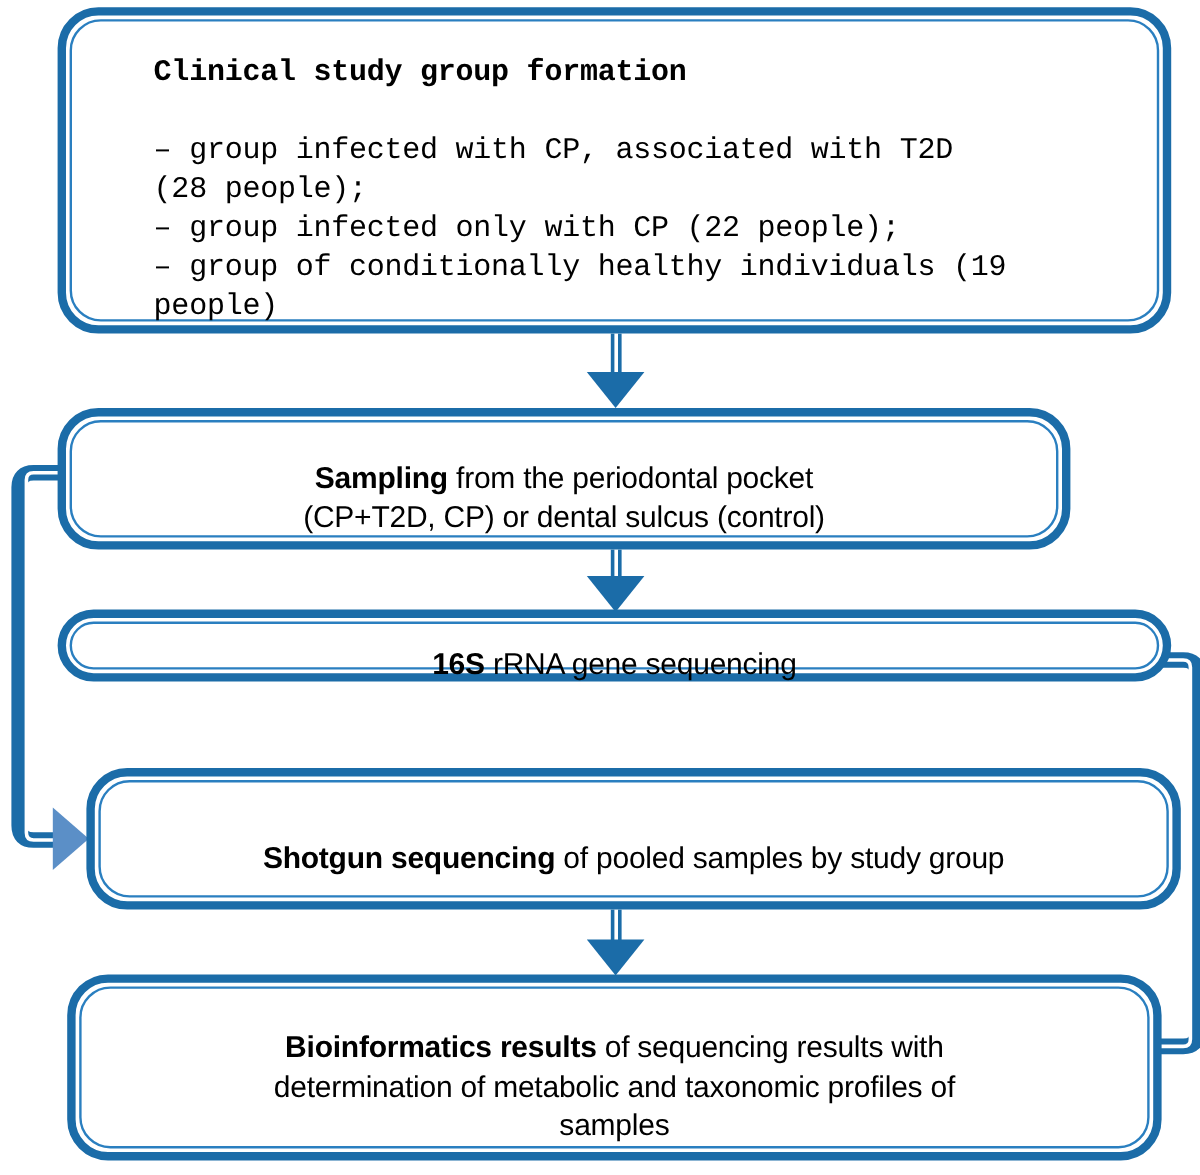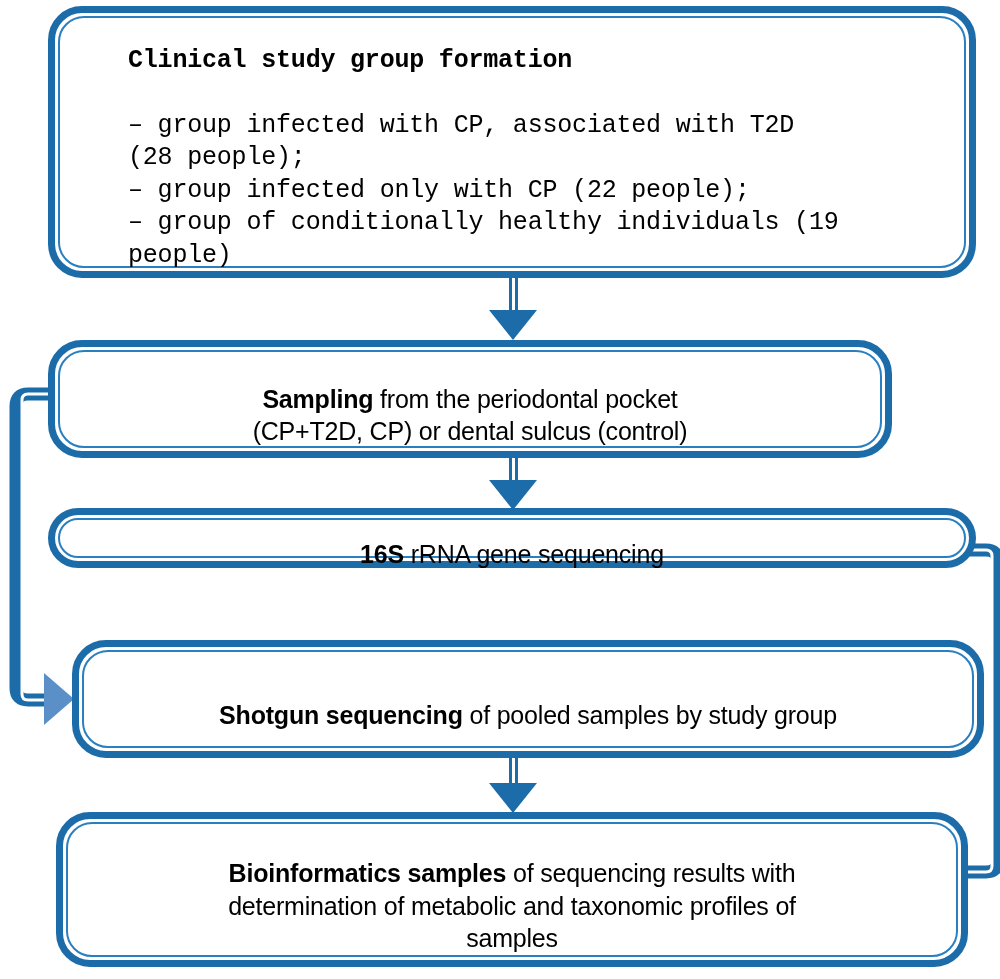--- a/index.html
+++ b/index.html
@@ -147,21 +147,21 @@
   </div>
 
   <div class="varrow" style="left:489px; top:758px; width:48px; height:55px;">
     <div class="stem" style="height:27px;"></div>
     <div class="head"></div>
   </div>
 
   <div class="box" style="left:56px; top:812px; width:912px; height:155px;">
     <div class="inner">
       <div class="txt align-center">
-        <b>Bioinformatics samples</b><span> of sequencing results with
+        <b>Bioinformatics results</b><span> of sequencing results with
 determination of metabolic and taxonomic profiles of
 samples</span>
       </div>
     </div>
   </div>
 
   <div class="elbow" style="left:0px; top:350px; width:120px; height:380px;">
     <svg width="120" height="380" viewBox="0 0 120 380">
 
       <path d="M 58 44 L 28 44 Q 16 44 16 56 L 16 338 Q 16 350 28 350 L 62 350" fill="none" stroke="#1b6ca8" stroke-width="13" stroke-linecap="butt"></path>

